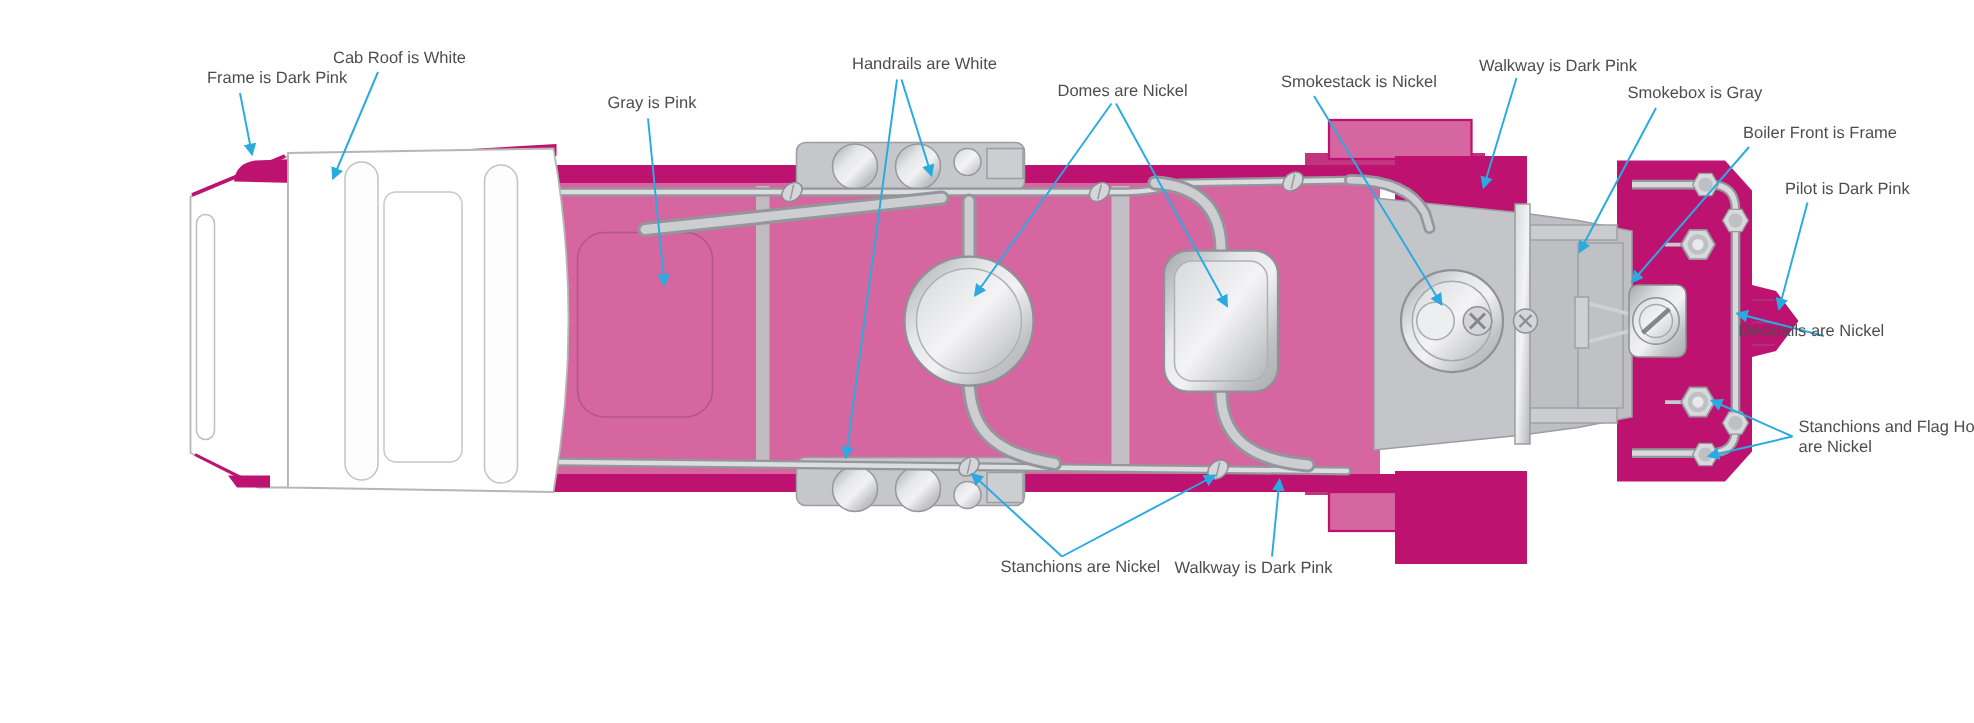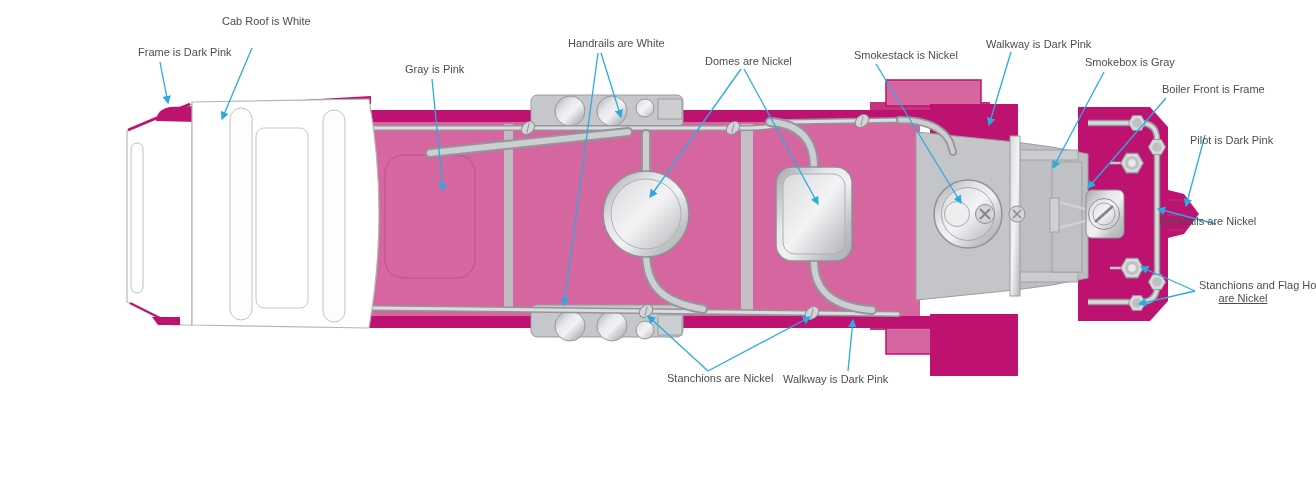--- a/index.html
+++ b/index.html
@@ -1,20 +1,20 @@
 <!DOCTYPE html>
 <html><head>
 <meta charset="utf-8">
 <style>
   html,body{margin:0;padding:0;background:#ffffff;}
   #stage{position:relative;width:1316px;height:482px;overflow:hidden;background:#ffffff;
          font-family:"Liberation Sans","DejaVu Sans",sans-serif;}
   #artwork{position:absolute;left:0;top:0;}
   .lbl{position:absolute;font-size:11px;line-height:13px;color:#4D4D4D;white-space:nowrap;}
-  .lbl .c2{text-align:center;text-decoration:underline;}
+  .lbl .c2{}
   .nowrap{white-space:nowrap;}
 </style>
 </head>
 <body>
 
 <div id="stage">
 
 <svg id="artwork" width="1316" height="482" viewBox="0 0 1316 482">
   <defs>
     <linearGradient id="gradNickel" x1="0" y1="0" x2="1" y2="1">
@@ -226,29 +226,29 @@
     <line x1="1216" y1="224" x2="1158" y2="209" marker-end="url(#arrow)"></line>
     <line x1="1195" y1="291" x2="1141" y2="267" marker-end="url(#arrow)"></line>
     <line x1="1195" y1="291" x2="1139" y2="304" marker-end="url(#arrow)"></line>
     <line x1="708" y1="371" x2="648" y2="316" marker-end="url(#arrow)"></line>
     <line x1="708" y1="371" x2="810" y2="317" marker-end="url(#arrow)"></line>
     <line x1="848" y1="371" x2="853" y2="320" marker-end="url(#arrow)"></line>
   </g>
 </svg>
 
 <div class="lbl" style="left:138px;top:46px">Frame is Dark Pink</div>
-<div class="lbl" style="left:222px;top:15px">Cab Roof is White</div>
+<div class="lbl" style="left:222px;top:33px">Cab Roof is White</div>
 <div class="lbl" style="left:405px;top:63px">Gray is Pink</div>
 <div class="lbl" style="left:568px;top:37px">Handrails are White</div>
 <div class="lbl" style="left:705px;top:55px">Domes are Nickel</div>
 <div class="lbl" style="left:854px;top:49px">Smokestack is Nickel</div>
 <div class="lbl" style="left:986px;top:38px">Walkway is Dark Pink</div>
 <div class="lbl" style="left:1085px;top:56px">Smokebox is Gray</div>
 <div class="lbl" style="left:1162px;top:83px">Boiler Front is Frame</div>
-<div class="lbl" style="left:1190px;top:134px">Pilot is Dark Pink</div>
+<div class="lbl" style="left:1190px;top:120px">Pilot is Dark Pink</div>
 <div class="lbl" style="left:1159px;top:215px">Deckrails are Nickel</div>
 <div class="lbl" style="left:1199px;top:279px;width:88px">
   <div class="nowrap">Stanchions and Flag Holders</div>
   <div class="c2">are Nickel</div>
 </div>
 <div class="lbl" style="left:667px;top:372px">Stanchions are Nickel</div>
 <div class="lbl" style="left:783px;top:373px">Walkway is Dark Pink</div>
 
 </div>
 

